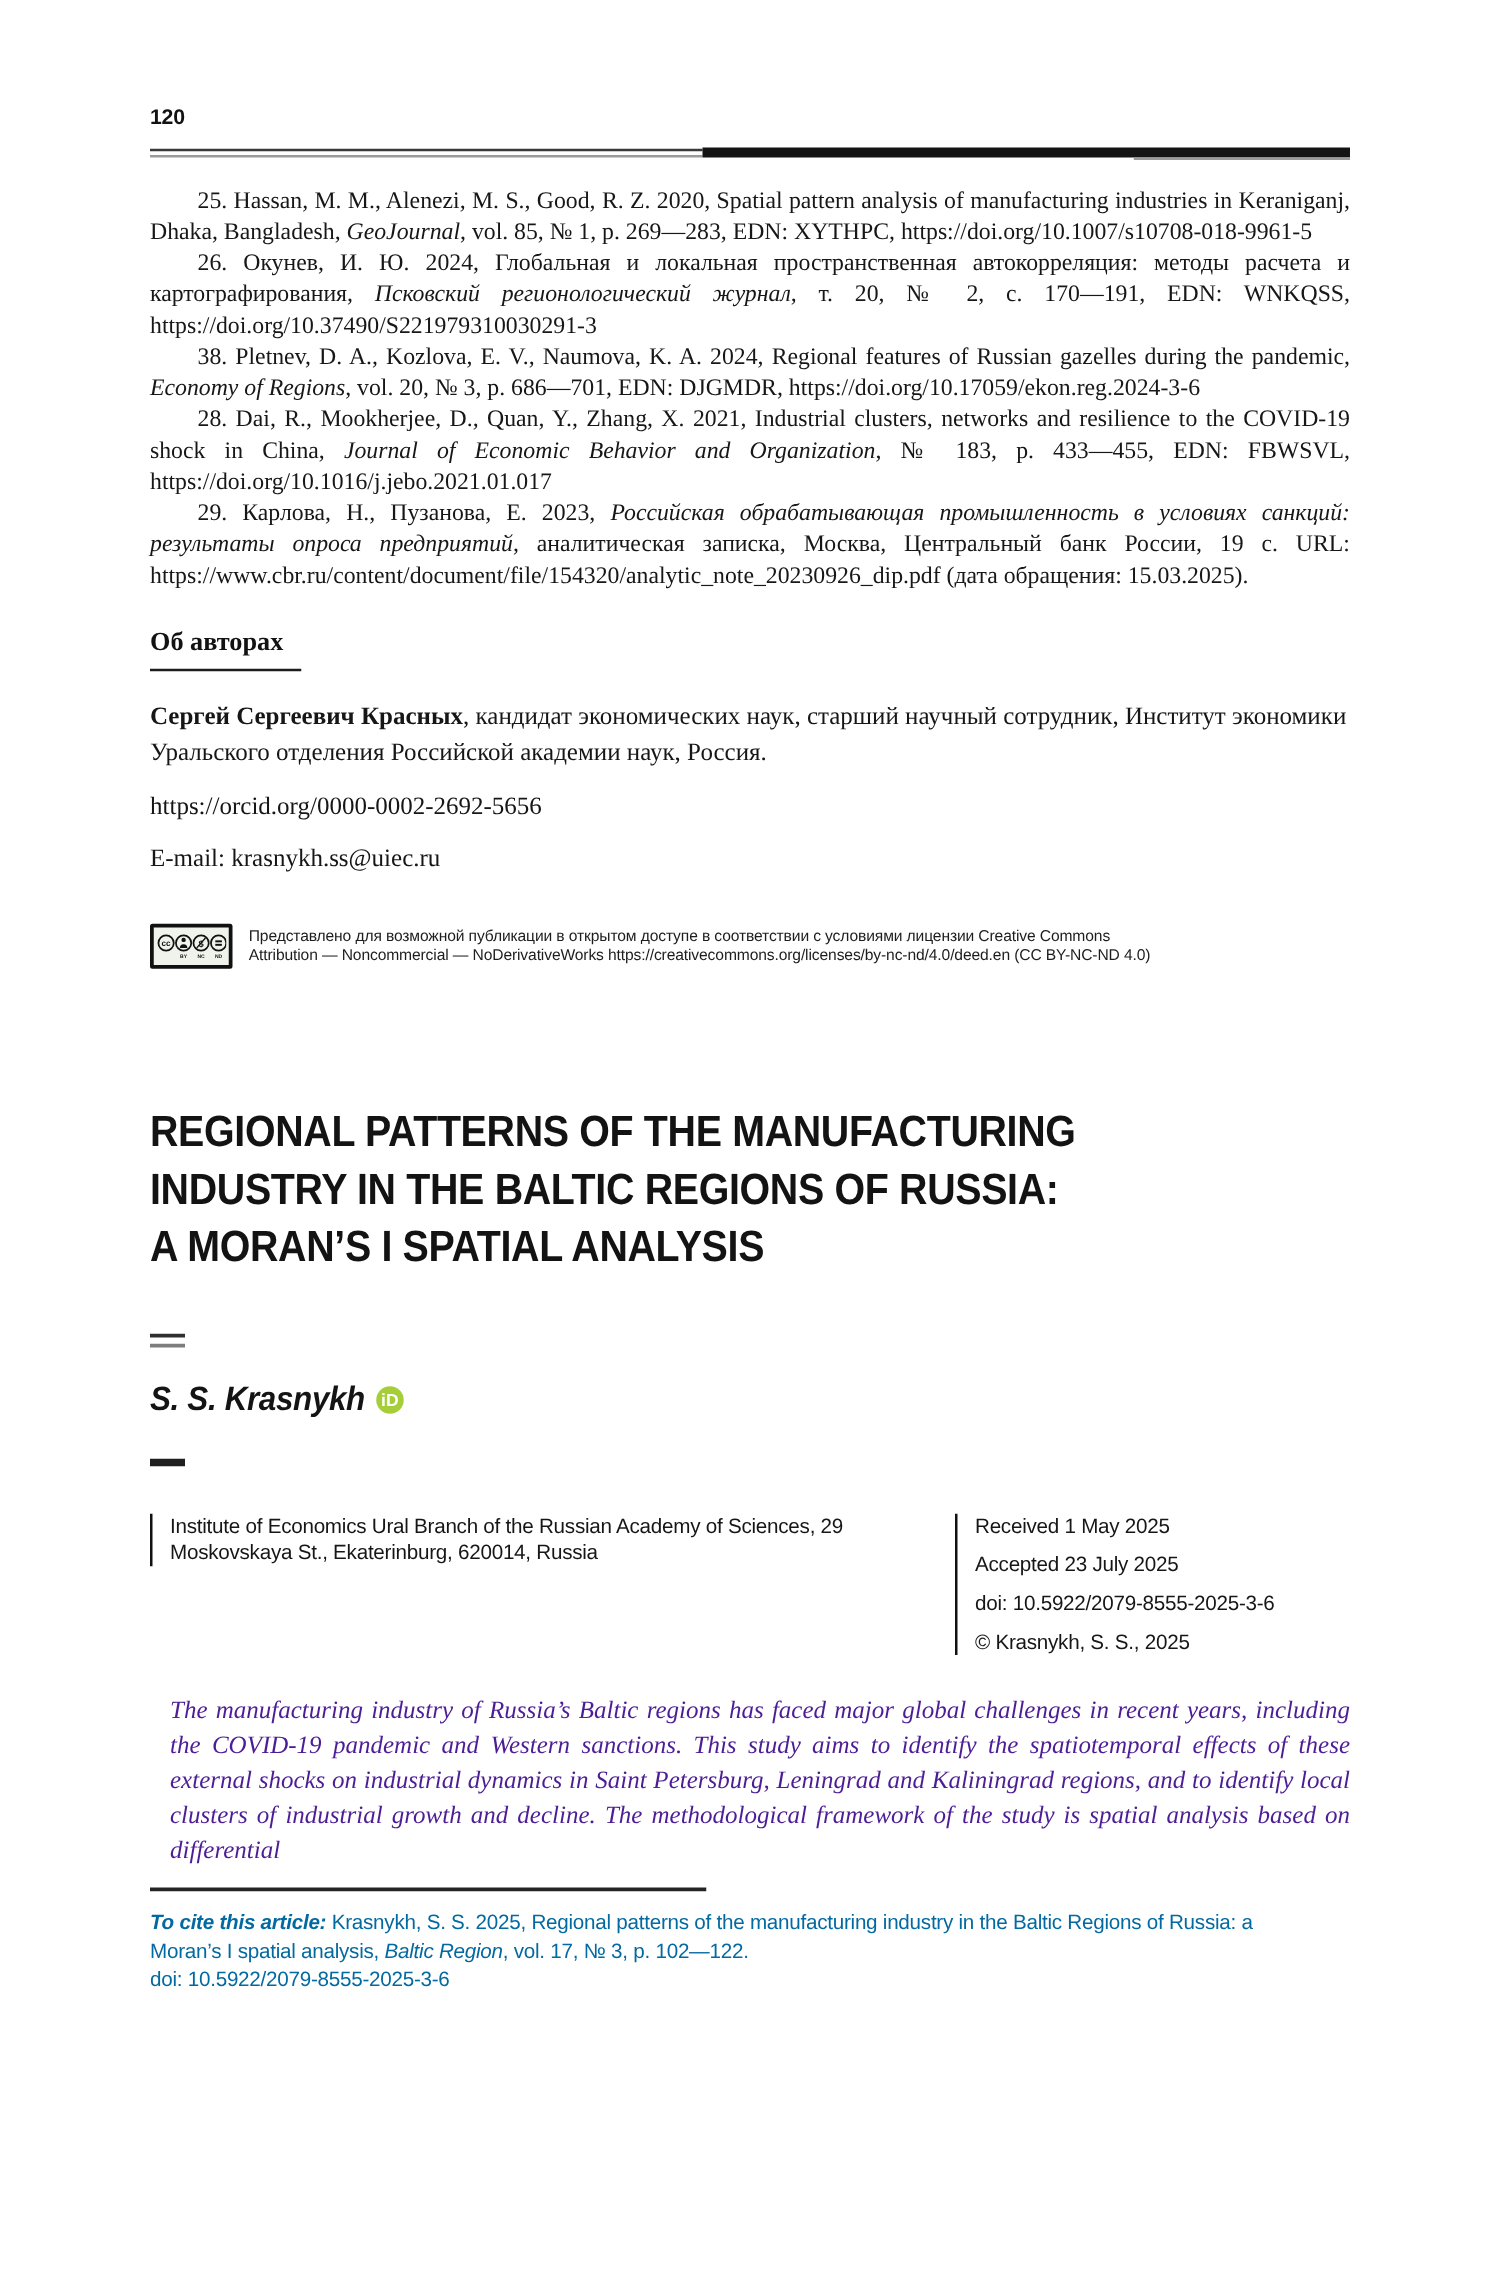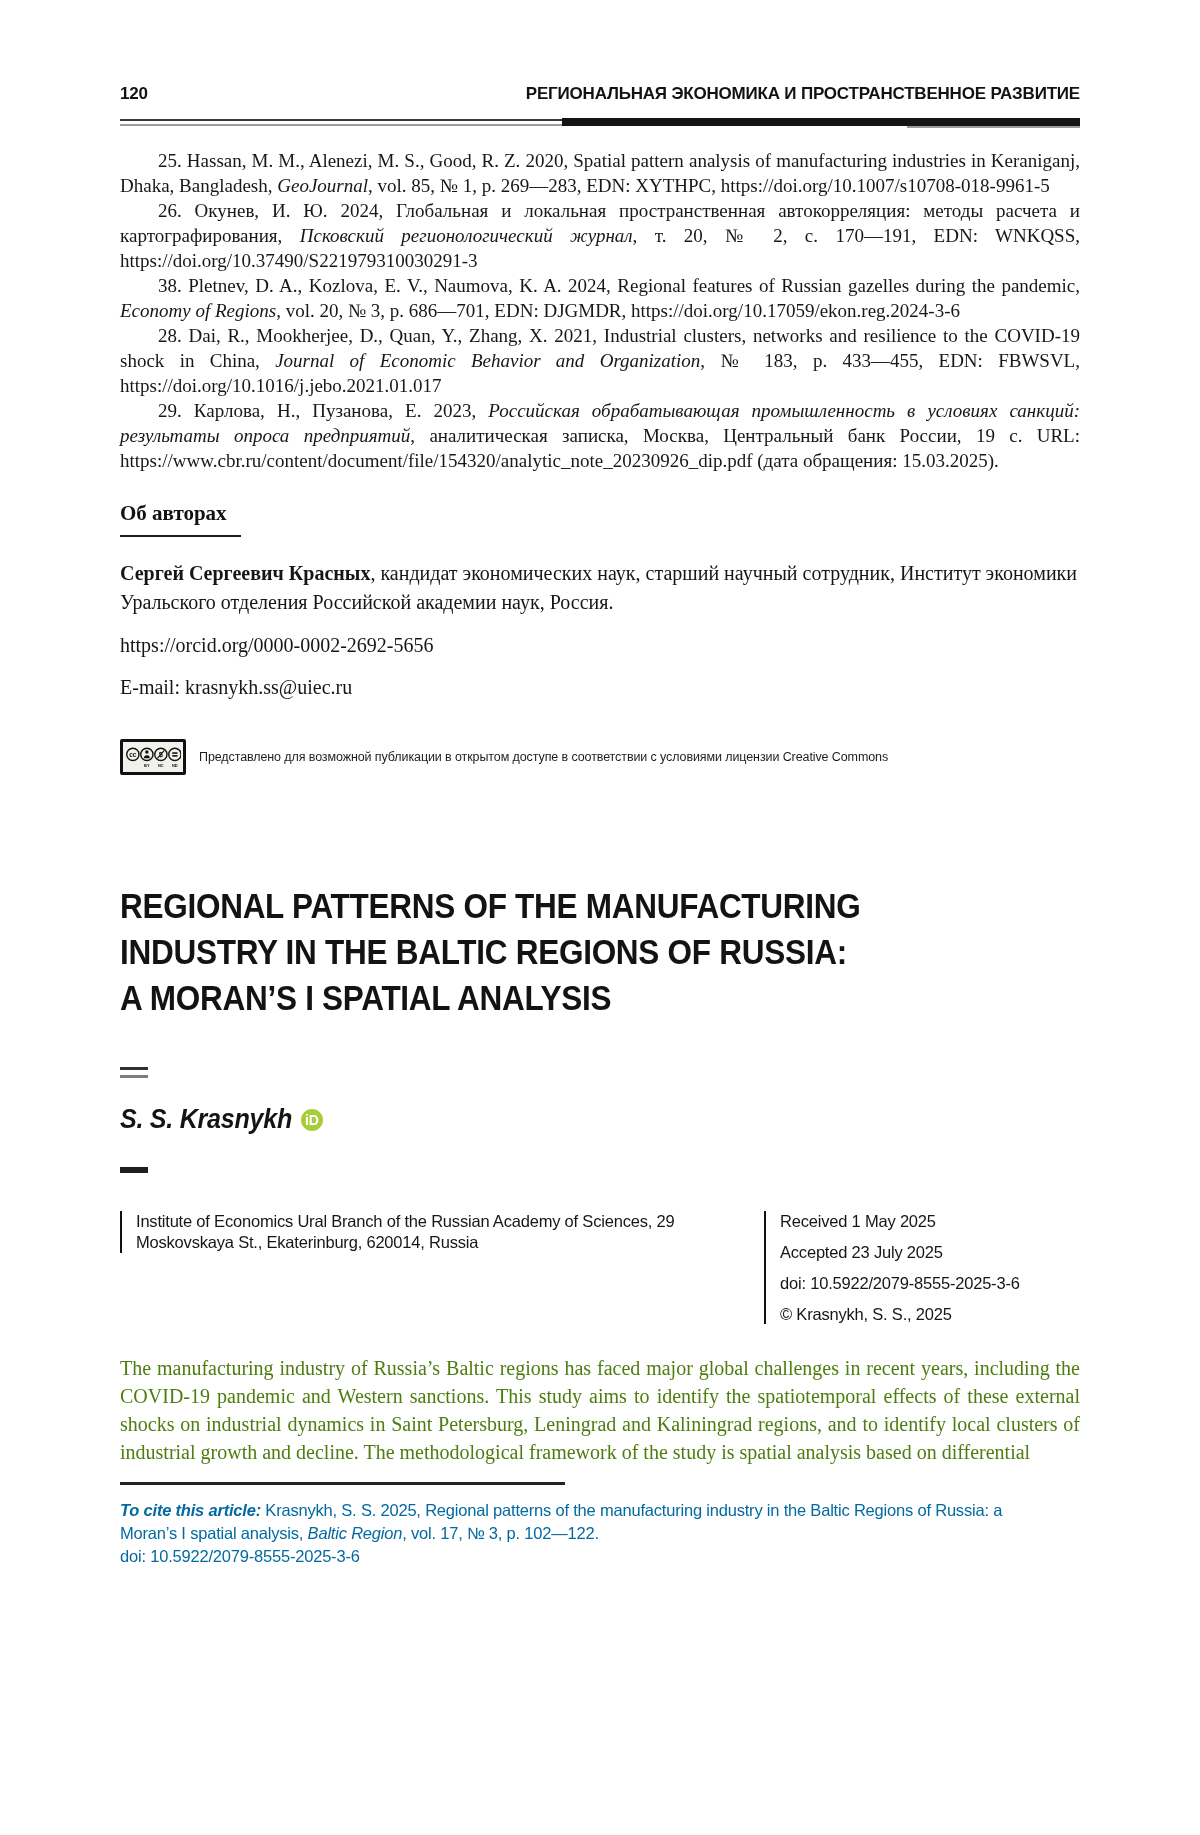--- a/index.html
+++ b/index.html
@@ -79,35 +79,34 @@
   
   .byline-row{margin-top:38px;display:flex;justify-content:space-between;align-items:flex-start;
     font-family:"Liberation Sans", sans-serif;font-size:16.5px;line-height:21px;color:#161616;letter-spacing:-0.2px;}
   .affiliation{border-left:2.5px solid #111;padding-left:14px;width:540px;}
   .meta{border-left:2.5px solid #111;padding-left:14px;width:300px;}
   .meta p{margin:0 0 11px 0;line-height:20px;}
   .meta p:last-child{margin-bottom:0;}
 
   
   .abstract{
-    margin:30px 0 0 0;font-size:20px;line-height:28px;
-    text-align:justify;color:#4d7c0f;
+    margin:30px 0 0 16px;font-style:italic;font-size:20px;line-height:28px;
+    text-align:justify;color:#4c1d95;
   }
 
   
   .footnote-rule{margin-top:16px;width:445px;height:3px;background:#242424;}
   .citation{margin-top:14px;font-family:"Liberation Sans", sans-serif;font-size:16.5px;line-height:23px;color:#0369a1;width:915px;letter-spacing:-0.2px;}
   .citation p{margin:0;}
 </style>
 </head>
 <body>
 
 <header class="page-header">
   <span>120</span>
-  <span>РЕГИОНАЛЬНАЯ ЭКОНОМИКА И ПРОСТРАНСТВЕННОЕ РАЗВИТИЕ</span>
 </header>
 
 <div class="header-rule">
   <div class="rule-left"></div>
   <div class="rule-right"></div>
   <div class="rule-right-under"></div>
 </div>
 
 <section class="refs">
   <p class="ref"><span>25. Hassan, M. M., Alenezi, M. S., Good, R. Z. 2020, Spatial pattern analysis of manufacturing industries in Keraniganj, Dhaka, Bangladesh, </span><span class="ri">GeoJournal</span><span>, vol. 85, № 1, p. 269—283, EDN: XYTHPC, https://doi.org/10.1007/s10708-018-9961-5</span></p>
@@ -149,20 +148,21 @@
       </g>
       <g font-size="4.6" font-weight="bold" text-anchor="middle" fill="#111" font-family="Liberation Sans, sans-serif">
         <text x="25" y="27">BY</text>
         <text x="41" y="27">NC</text>
         <text x="57" y="27">ND</text>
       </g>
     </svg>
   </div>
   <div class="license-text">
     <div>Представлено для возможной публикации в открытом доступе в соответствии с условиями лицензии Creative Commons</div>
+    <div>Attribution — Noncommercial — NoDerivativeWorks https://creativecommons.org/licenses/by-nc-nd/4.0/deed.en (CC BY-NC-ND 4.0)</div>
   </div>
 </div>
 
 <h1 class="article-title">
   <div class="t-line">REGIONAL PATTERNS OF THE MANUFACTURING</div>
   <div class="t-line">INDUSTRY IN THE BALTIC REGIONS OF RUSSIA:</div>
   <div class="t-line">A MORAN’S I SPATIAL ANALYSIS</div>
 </h1>
 
 <div class="title-marker"></div>

